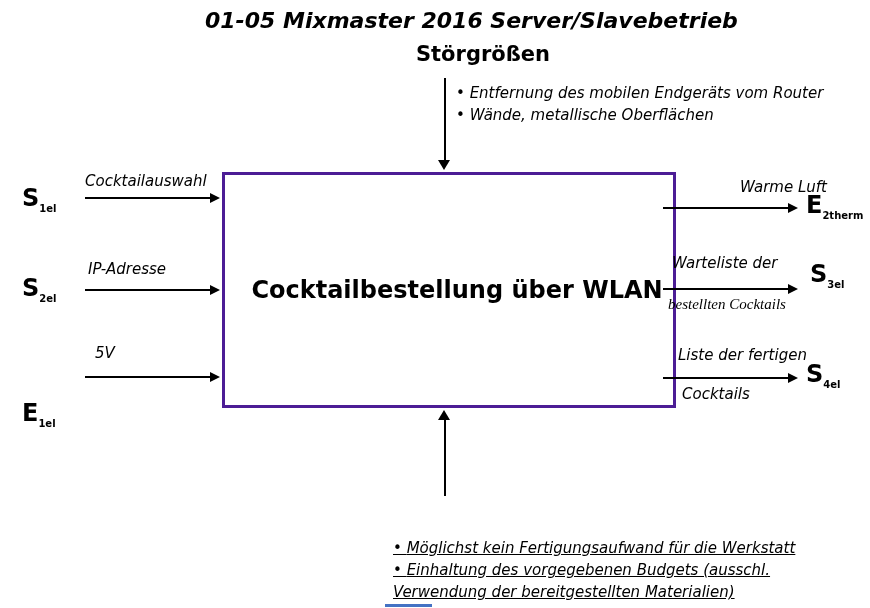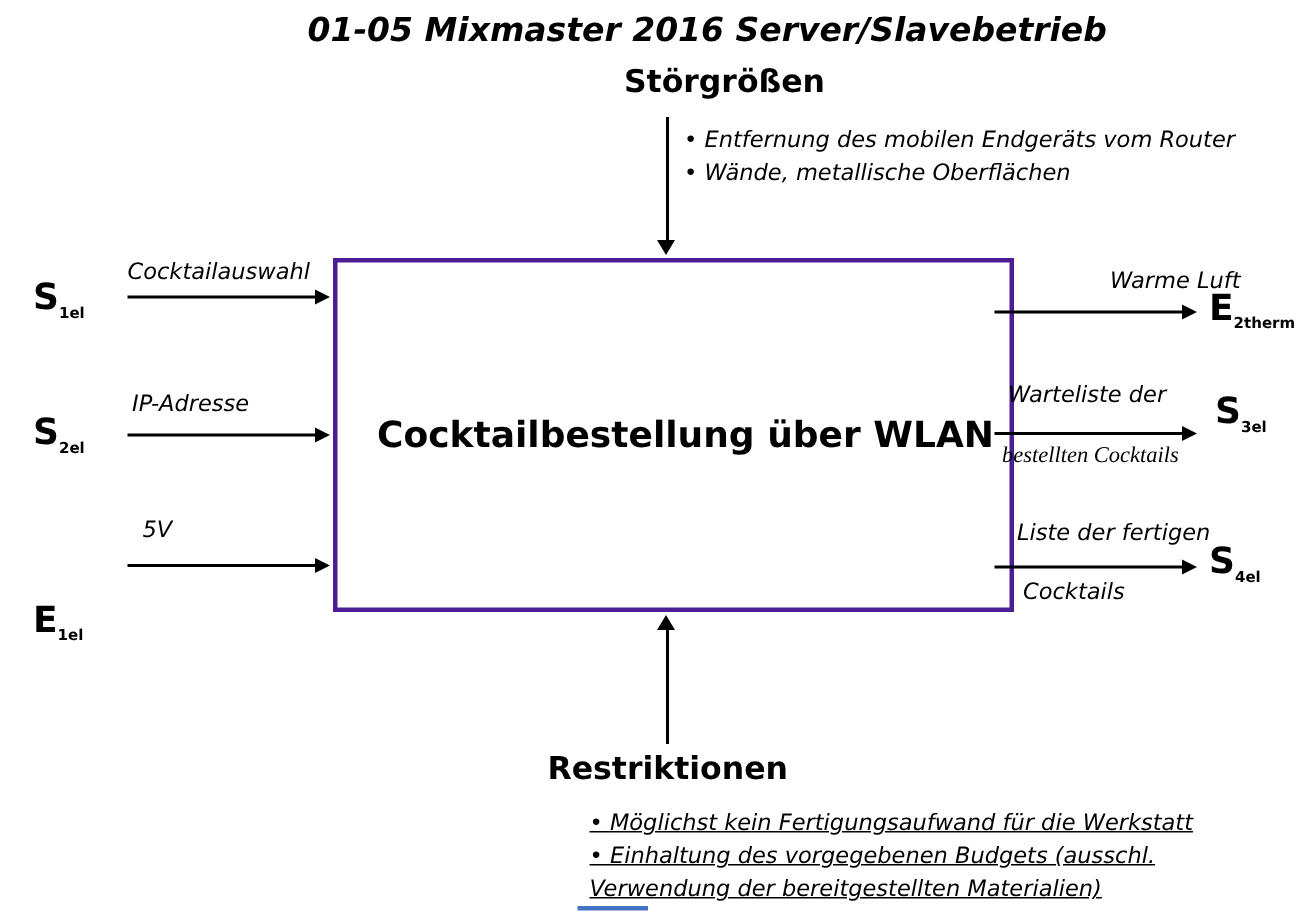--- a/index.html
+++ b/index.html
@@ -125,21 +125,20 @@
   <div class="abs port-symbol" style="left:810px; top:262px;"><span>S</span><sub>3el</sub></div>
 
   <div class="abs flow-label" style="left:678px; top:346px;">Liste der fertigen</div>
   <div class="abs flow-label" style="left:682px; top:385px;">Cocktails</div>
   <div class="abs hline" style="left:663px; top:377px; width:126px;"></div>
   <div class="abs arr-right" style="left:788px; top:373px;"></div>
   <div class="abs port-symbol" style="left:806px; top:362px;"><span>S</span><sub>4el</sub></div>
 
   <div class="abs arr-up" style="left:438px; top:410px;"></div>
   <div class="abs vline" style="left:444px; top:420px; height:76px;"></div>
-  <div class="abs section-heading restr-heading">Restriktionen</div>
   <ul class="abs bullet-list restr-list">
     <li>Möglichst kein Fertigungsaufwand für die Werkstatt</li>
     <li>Einhaltung des vorgegebenen Budgets (ausschl. Verwendung der bereitgestellten Materialien)</li>
   </ul>
 
   <div class="abs blue-artifact"></div>
 
 </div>
 
 </body></html>

